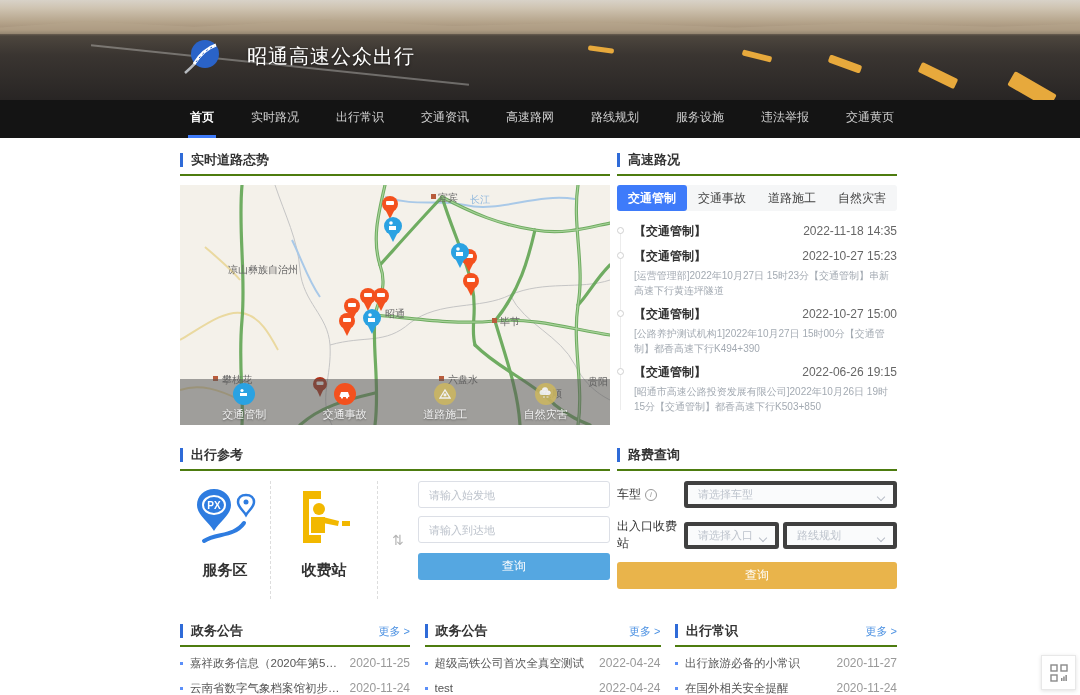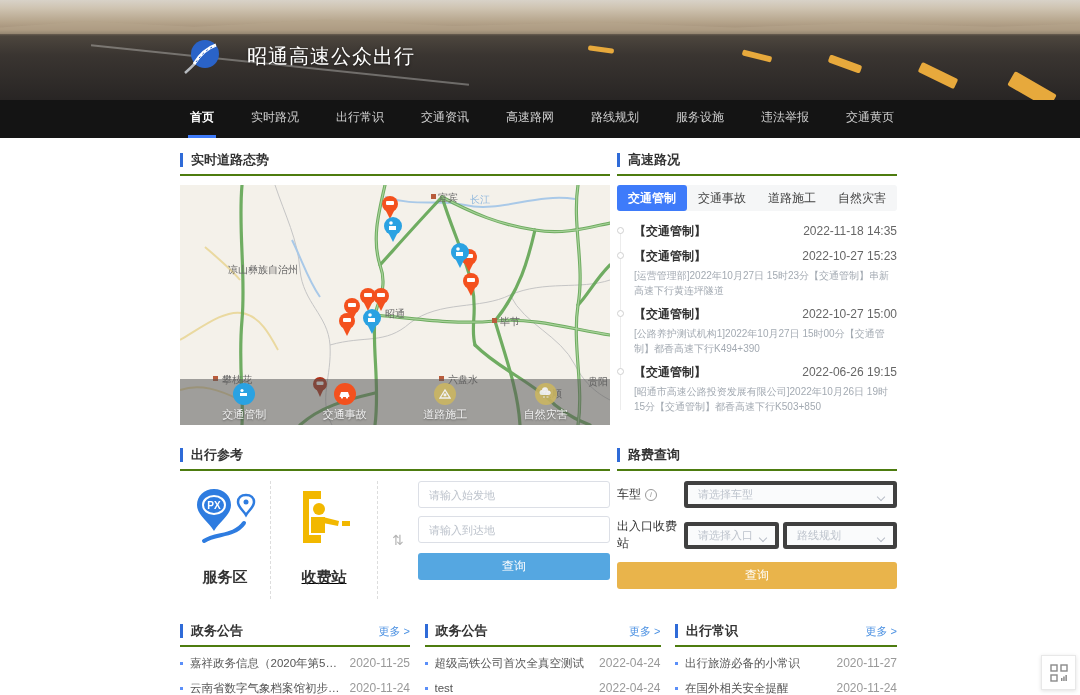--- a/index.html
+++ b/index.html
@@ -61,23 +61,23 @@
   .st-top { display:flex; align-items:baseline; }
   .st-title { font-size:12px; font-weight:bold; color:#333; flex:1; }
   .st-time { font-size:12px; color:#666; }
   .st-detail { font-size:10px; color:#a3aab2; line-height:1.45; margin-top:4px; }
 
   
   .row2 { margin-top:16px; }
   .ref-body { display:flex; align-items:stretch; margin-top:10px; height:118px; }
   .shortcut { width:90px; display:flex; flex-direction:column; align-items:center; justify-content:flex-start; cursor:pointer; }
   .shortcut .ico { height:72px; display:flex; align-items:center; justify-content:flex-end; }
-  .shortcut .lbl { font-size:15px; font-weight:bold; color:#333; margin-top:15px; }
+  .shortcut .lbl { font-size:15px; font-weight:bold; color:#333; margin-top:8px; }
   .vdash { border-left:1px dashed #ddd; margin:0 0; }
-  .sc2 { width:106px;text-decoration:underline; }
+  .sc2 { width:106px; }
   .swap { width:40px; display:flex; align-items:center; justify-content:center; color:#b5b5b5; font-size:14px; }
   .ref-form { flex:1; display:flex; flex-direction:column; }
   .inp { height:27px; border:1px solid #dcdfe6; border-radius:3px; padding:0 10px; font-size:11px; color:#333; width:100%; outline:none; }
   .inp::placeholder { color:#bdc3cc; }
   .inp + .inp { margin-top:8px; }
   .btn { height:27px; border:none; border-radius:3px; color:#fff; font-size:12px; cursor:pointer; width:100%; }
   .btn-blue { background:#55a7e1; margin-top:10px; }
   .btn-yellow { background:#e9b44b; margin-top:10px; }
 
   

